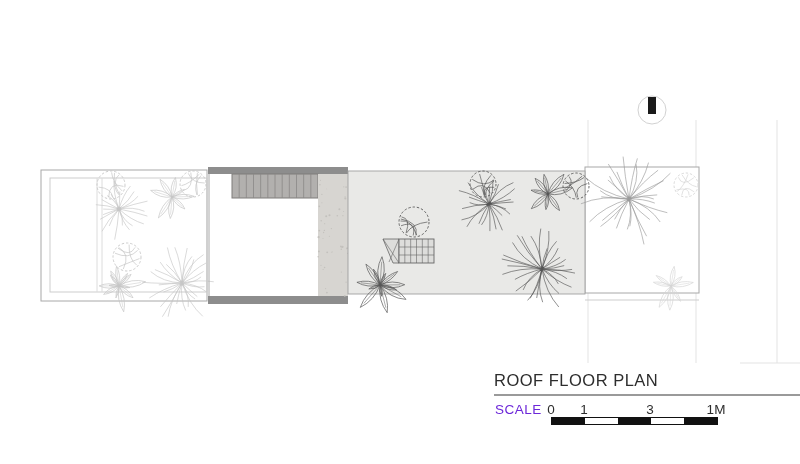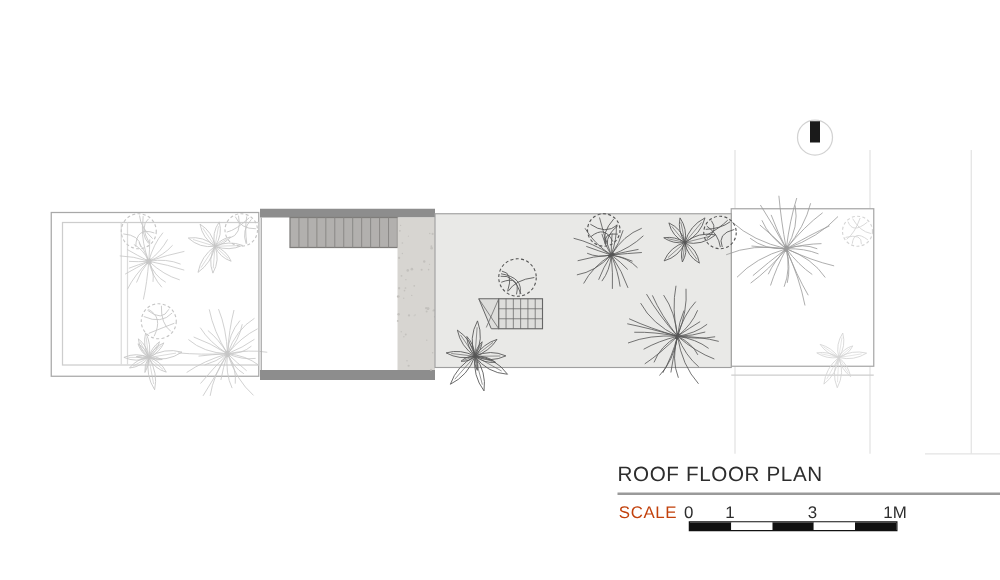--- a/index.html
+++ b/index.html
@@ -3,21 +3,21 @@
 <meta charset="utf-8">
 <style>
   html,body{margin:0;padding:0;background:#ffffff;}
   body{font-family:"Liberation Sans", sans-serif;}
   #stage{position:relative;width:800px;height:464px;background:#ffffff;overflow:hidden;}
   #plan-svg{position:absolute;left:0;top:0;}
   #title-block{position:absolute;left:494px;top:371px;width:306px;}
   #plan-title{font-size:16.5px;color:#2d2d2d;letter-spacing:.5px;white-space:nowrap;}
   #title-rule{position:absolute;left:0;top:23px;width:306px;height:2px;background:#9a9a9a;}
   #scale-row{position:absolute;left:0;top:31px;width:306px;height:16px;}
-  #scale-label{position:absolute;left:1px;top:0;font-size:13.5px;color:#c2410c;letter-spacing:.5px;}
+  #scale-label{position:absolute;left:1px;top:0;font-size:13.5px;color:#6d28d9;letter-spacing:.5px;}
   .scale-tick{position:absolute;top:0;transform:translateX(-50%);font-size:13.5px;color:#2d2d2d;}
   #scale-bar{position:absolute;left:57px;top:46px;height:6px;border:1px solid #111;display:flex;}
   .bar-seg{height:100%;}
 </style>
 </head>
 <body>
 
 <div id="stage">
   <svg id="plan-svg" width="800" height="464" viewBox="0 0 800 464">
       <line x1="588" y1="120" x2="588" y2="363" stroke="#e3e3e3" stroke-width="1"></line>

